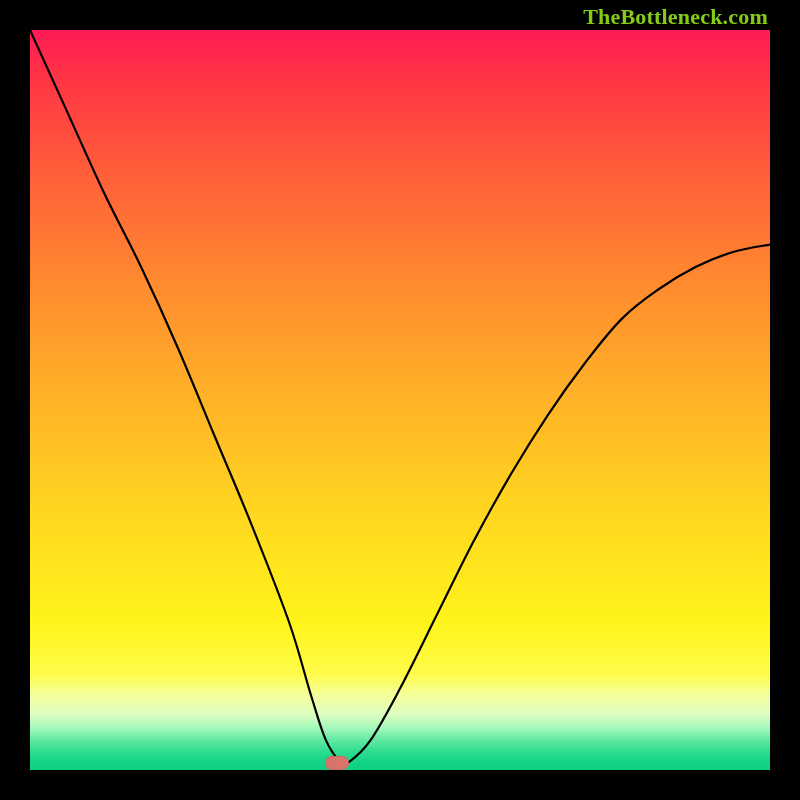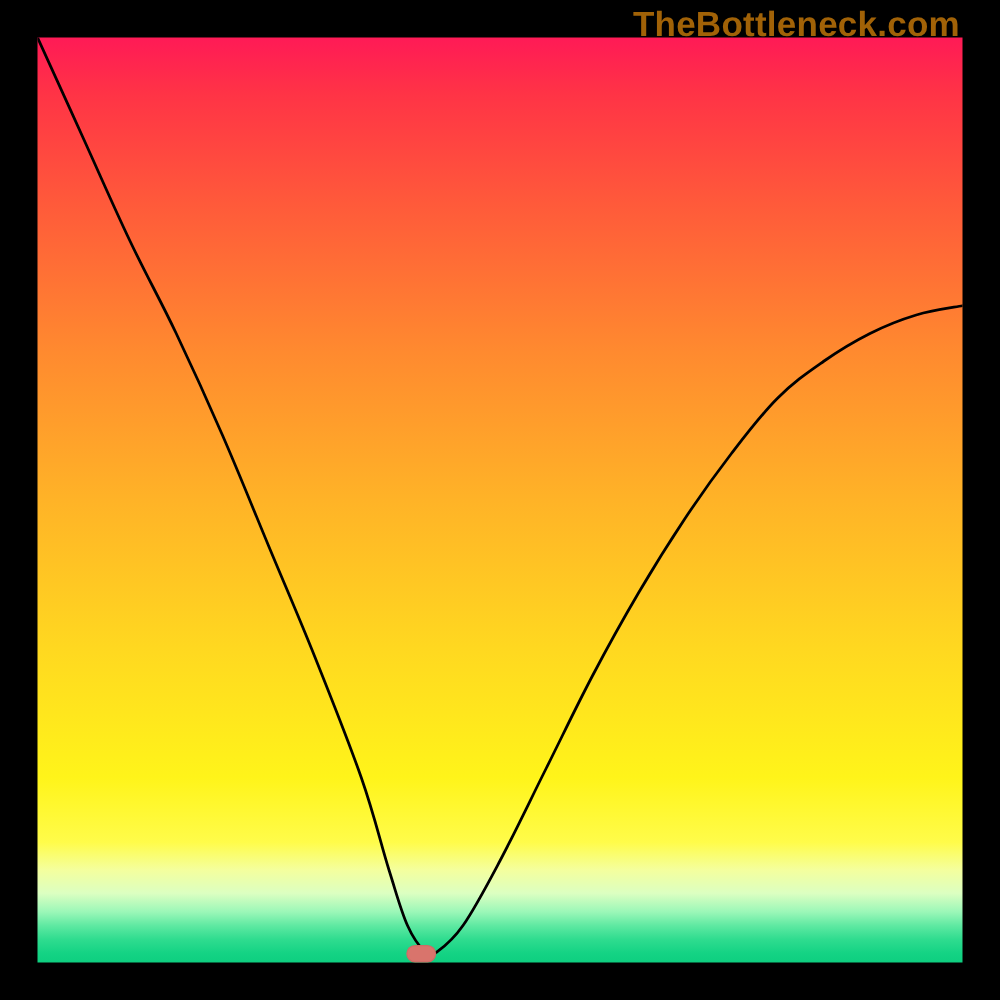--- a/index.html
+++ b/index.html
@@ -40,25 +40,26 @@
       #5fe9a2 96%,
       #2fdc8f 97.5%,
       #14d384 99%,
       #0ecf80 100%
     );
   }
   .watermark {
     position: absolute;
     top: 4px;
     right: 32px;
-    color: #a16207;
-    font-size: 28px;
+    color: #84cc16;
+    font-size: 22px;
     font-weight: 600;
     letter-spacing: 0.2px;
     user-select: none;
+    font-family: Liberation Serif, serif;
   }
   .curve-svg {
     position: absolute;
     top: 0;
     left: 0;
     width: 740px;
     height: 740px;
   }
   .curve-svg path {
     fill: none;

